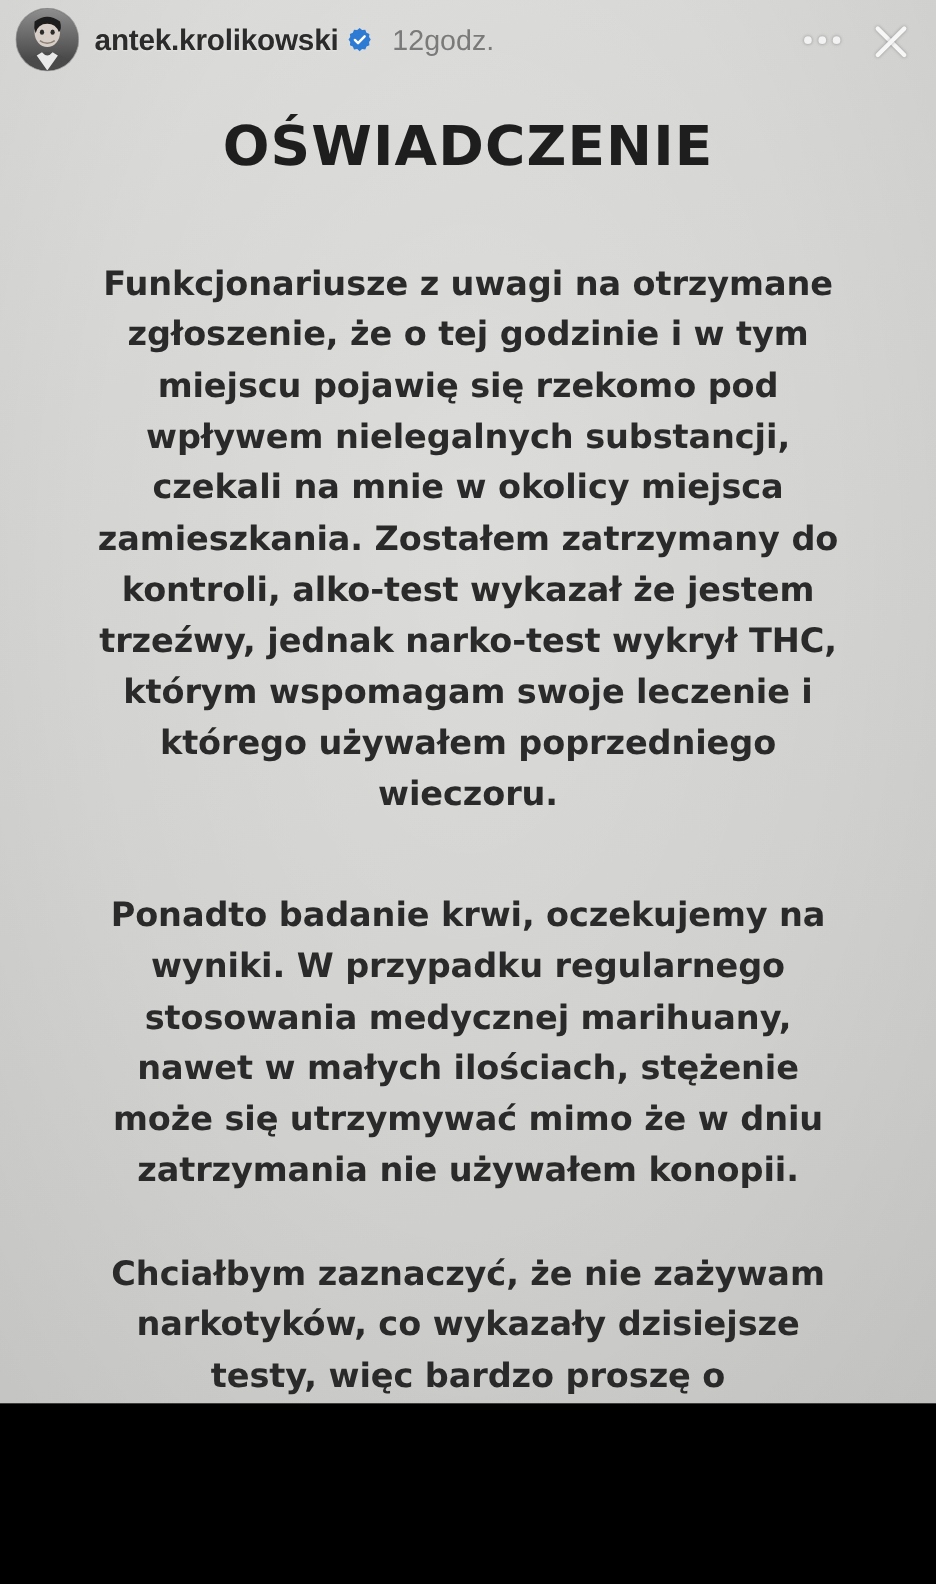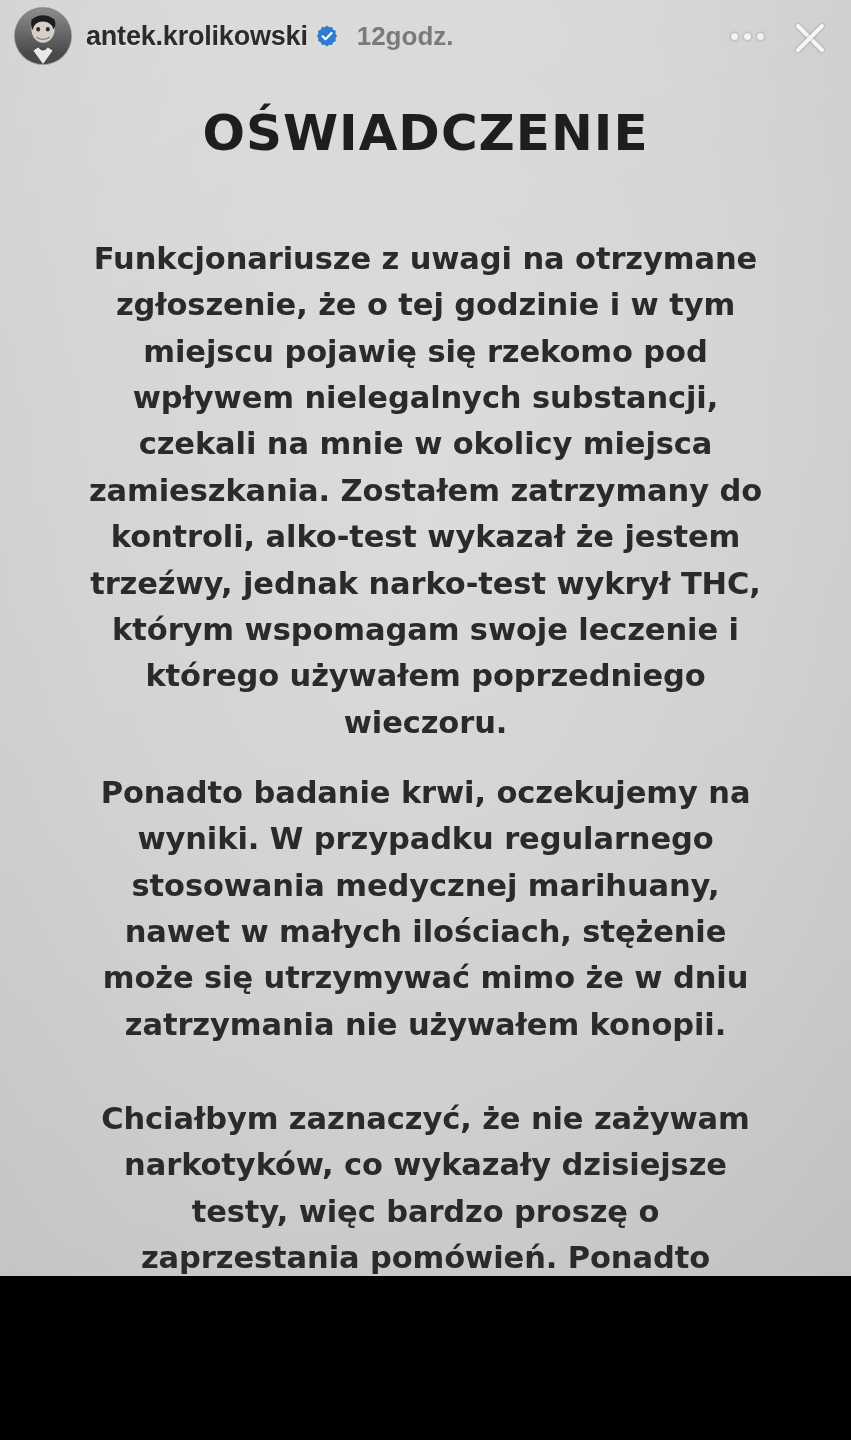--- a/index.html
+++ b/index.html
@@ -64,21 +64,21 @@
     margin-left: 7px;
     width: 24px;
     height: 24px;
     flex: 0 0 auto;
     display: inline-block;
   }
   .timestamp {
     margin-left: 18px;
     color: #7a7a7a;
     font-size: 26px;
-    font-weight: 700;
+    font-weight: 400;
     white-space: nowrap;
   }
   .header-spacer { flex: 1 1 auto; }
   .more-icon {
     width: 44px;
     height: 44px;
     display: flex;
     align-items: center;
     justify-content: center;
     gap: 6px;
@@ -138,21 +138,21 @@
     color: #2a2a2a;
     font-size: 30.5px;
     line-height: 1.52;
     font-weight: 600;
     letter-spacing: -0.1px;
     margin: 0 0 40px 0;
     font-family: "DejaVu Sans", sans-serif;
   }
   .para:last-child { margin-bottom: 0; }
   .para.p1 { margin-bottom: 52px; }
-  .para.p2 { margin-bottom: 24px; }
+  .para.p2 { margin-bottom: 64px; }
   .para.p3 { margin-bottom: 48px; }
 </style>
 </head>
 <body>
 
 <div class="story">
 
   <div class="header">
 
     <div class="avatar">

